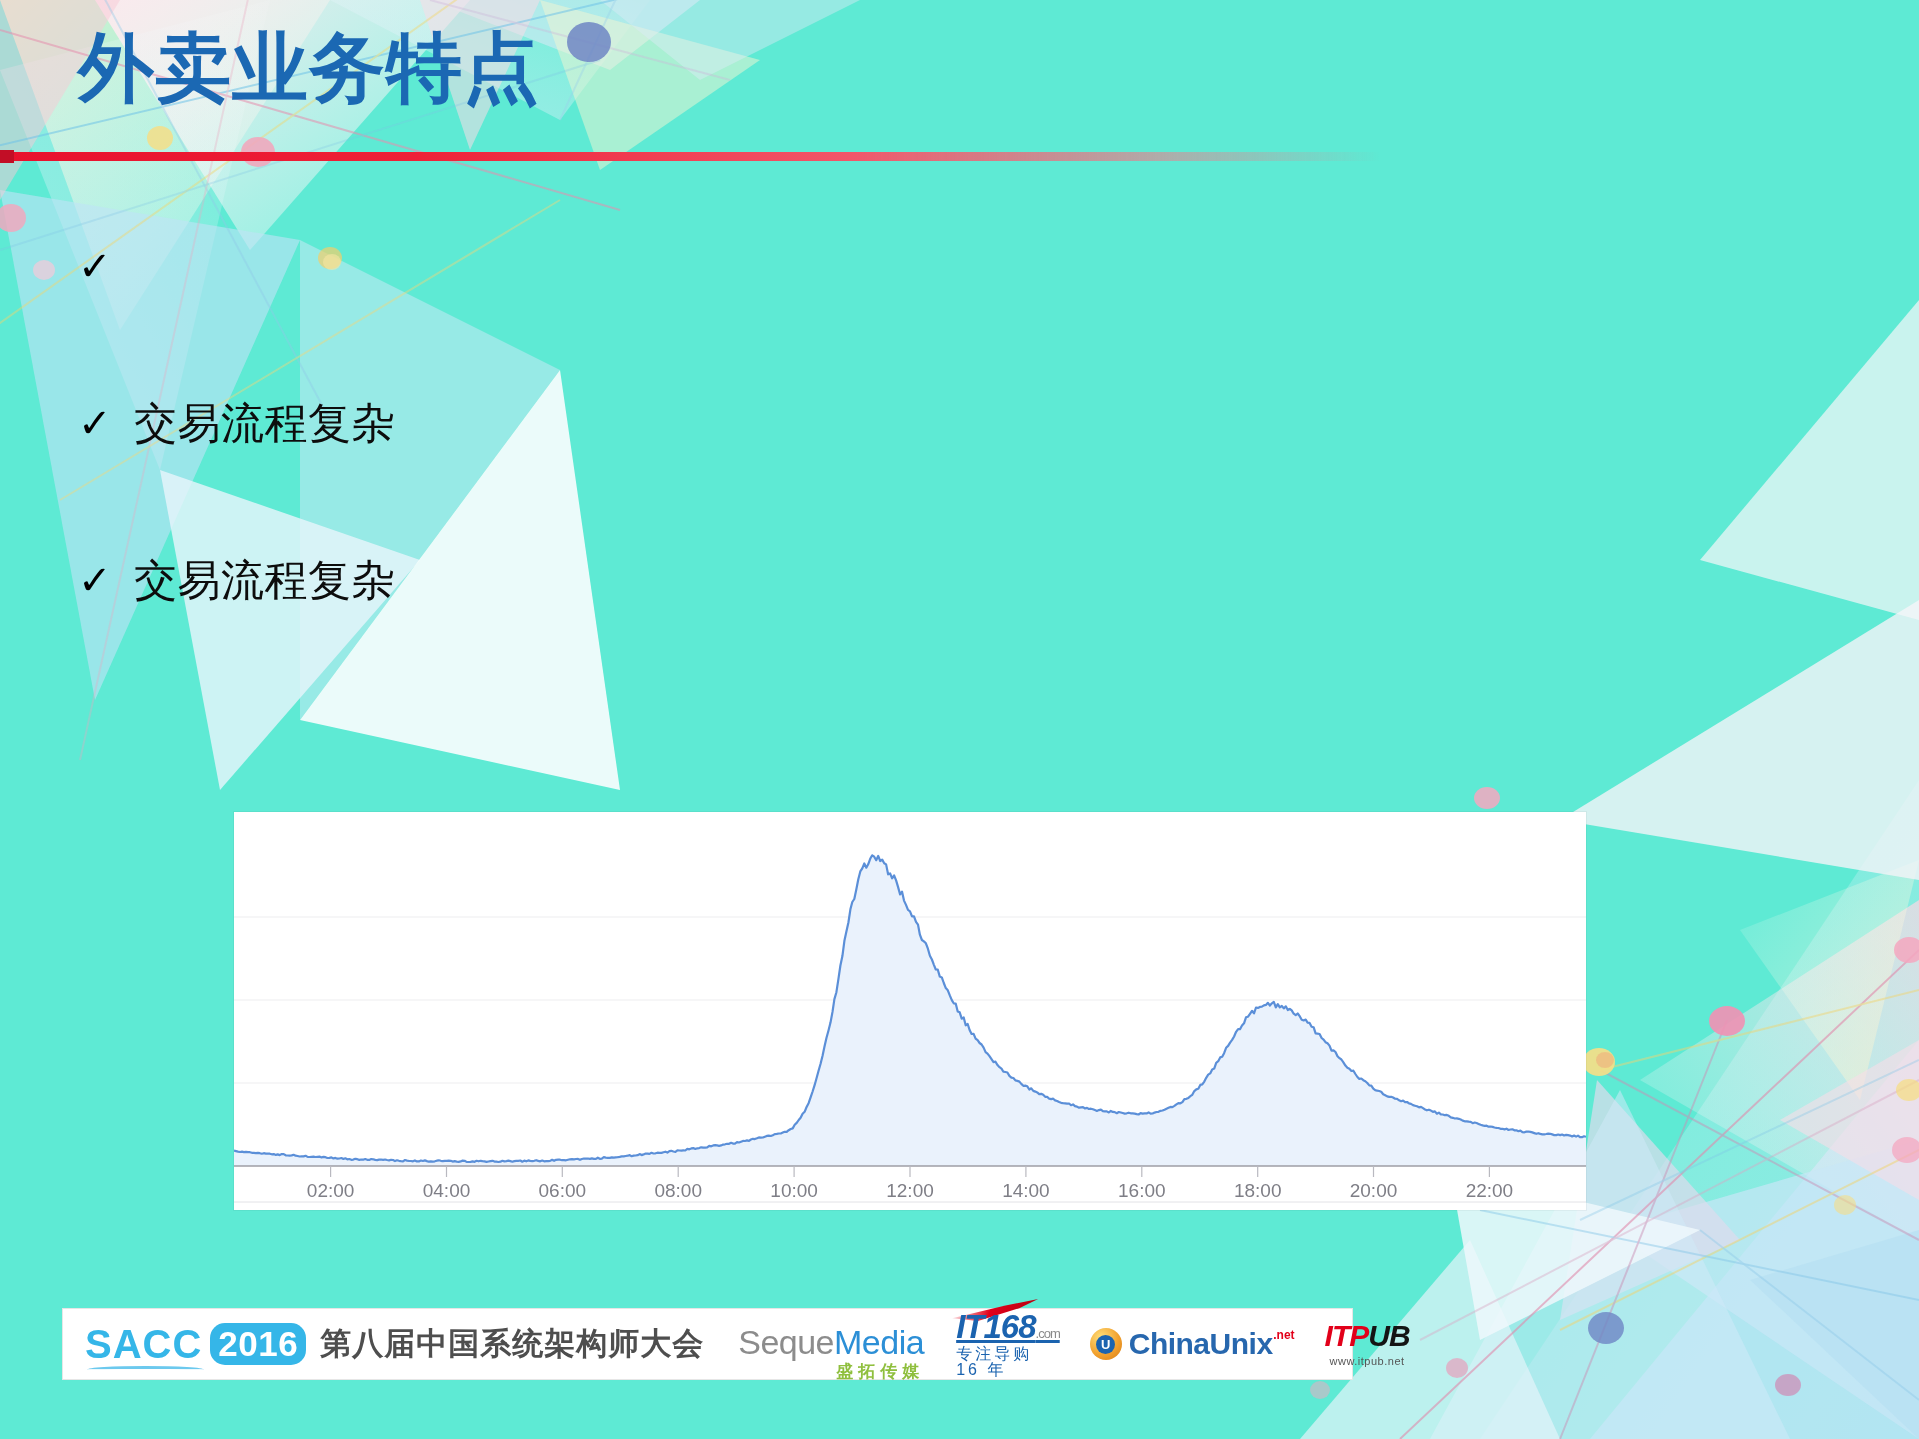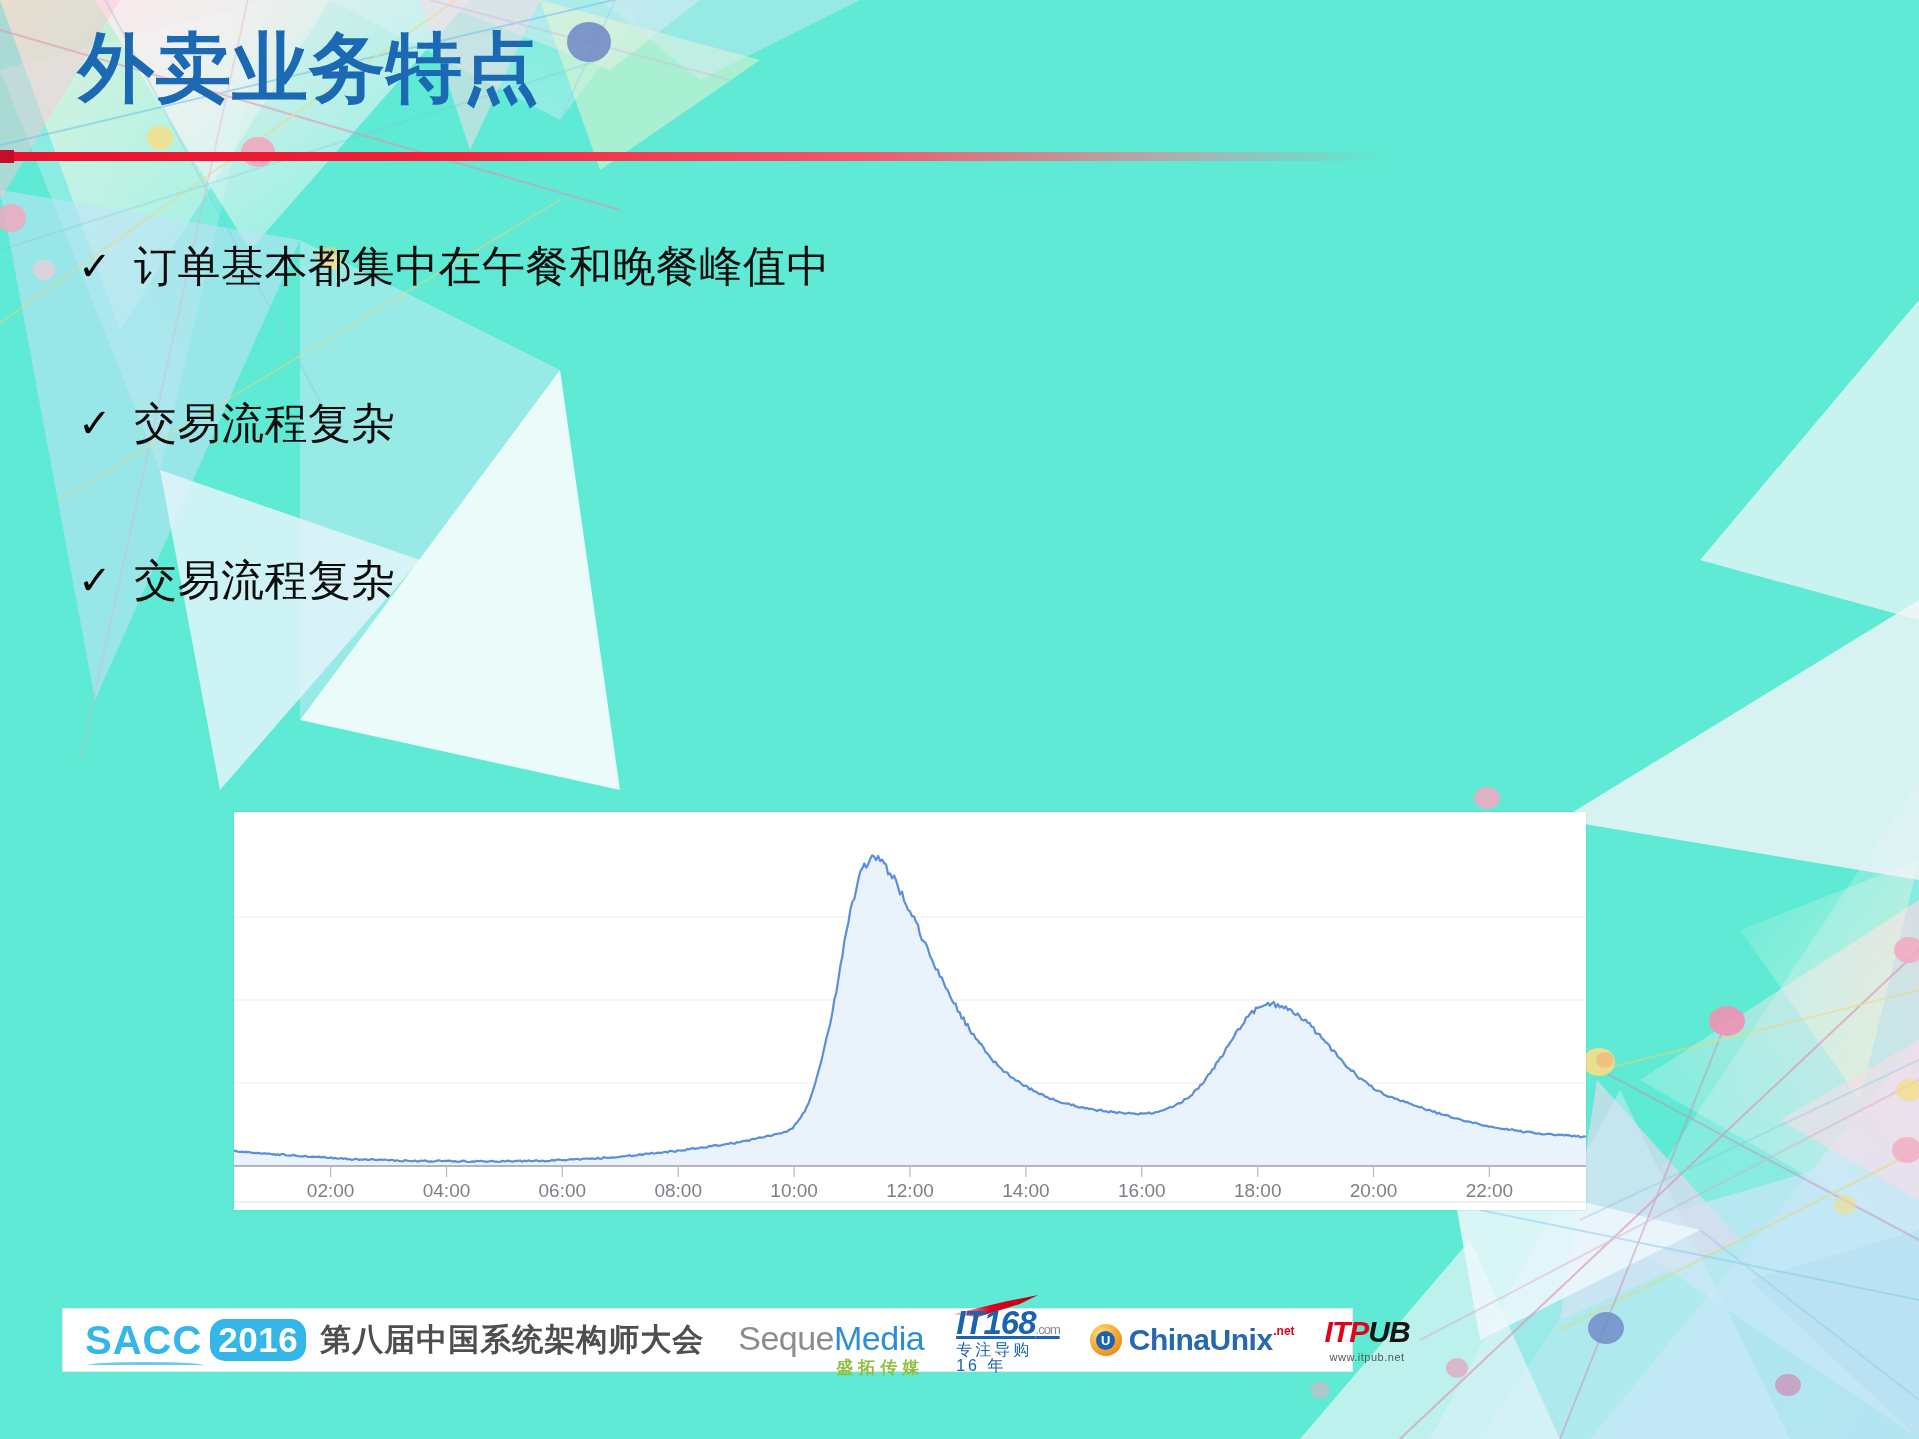--- a/index.html
+++ b/index.html
@@ -97,21 +97,21 @@
     box-shadow: 0 0 0 1px rgba(0,0,0,0.04);
   }
   #chart-svg { display: block; }
 
   
   #footer-bar {
     position: absolute;
     left: 62px;
     top: 1308px;
     width: 1291px;
-    height: 64px;
+    height: 72px;
     background: #ffffff;
     border: 1px solid #E6E6E6;
     display: flex;
     align-items: center;
     box-sizing: border-box;
   }
   .sacc-block {
     display: flex;
     align-items: center;
     padding-left: 22px;
@@ -386,21 +386,20 @@
   </svg>
 
   <div class="title">外卖业务特点</div>
   <div class="title-rule"></div>
   <div class="title-rule-cap"></div>
 
   <div class="bullets">
 
     <div class="bullet">
       <span class="tick">✓</span>
-      <span class="btxt">订单基本都集中在午餐和晚餐峰值中</span>
     </div>
 
     <div class="bullet">
       <span class="tick">✓</span>
       <span class="btxt">交易流程复杂</span>
     </div>
 
     <div class="bullet">
       <span class="tick">✓</span>
       <span class="btxt">交易流程复杂</span>

